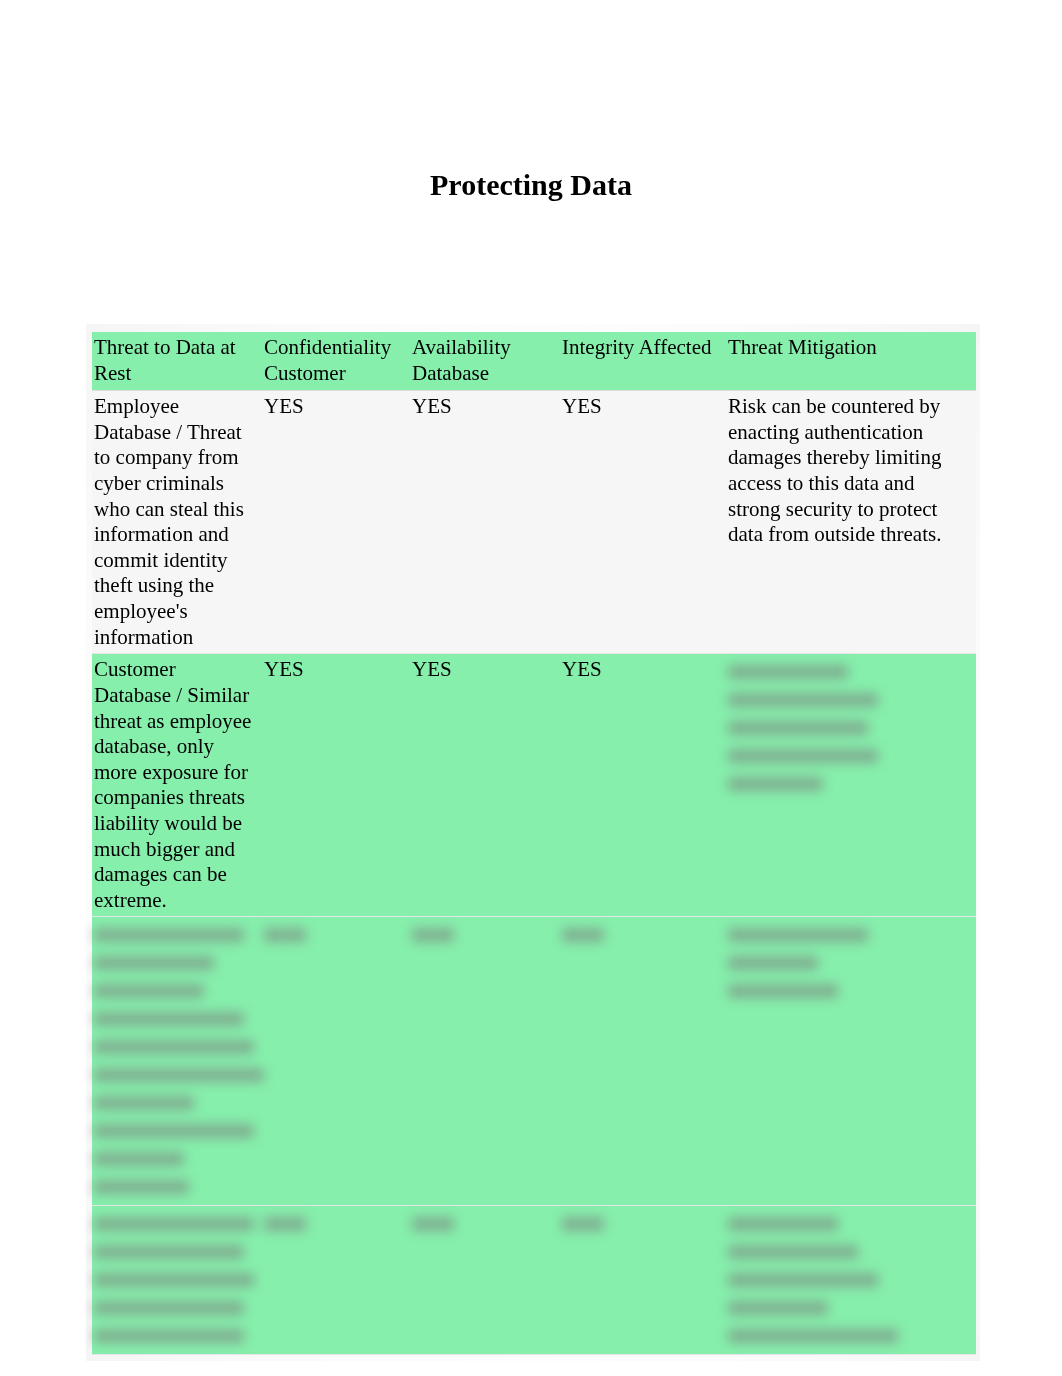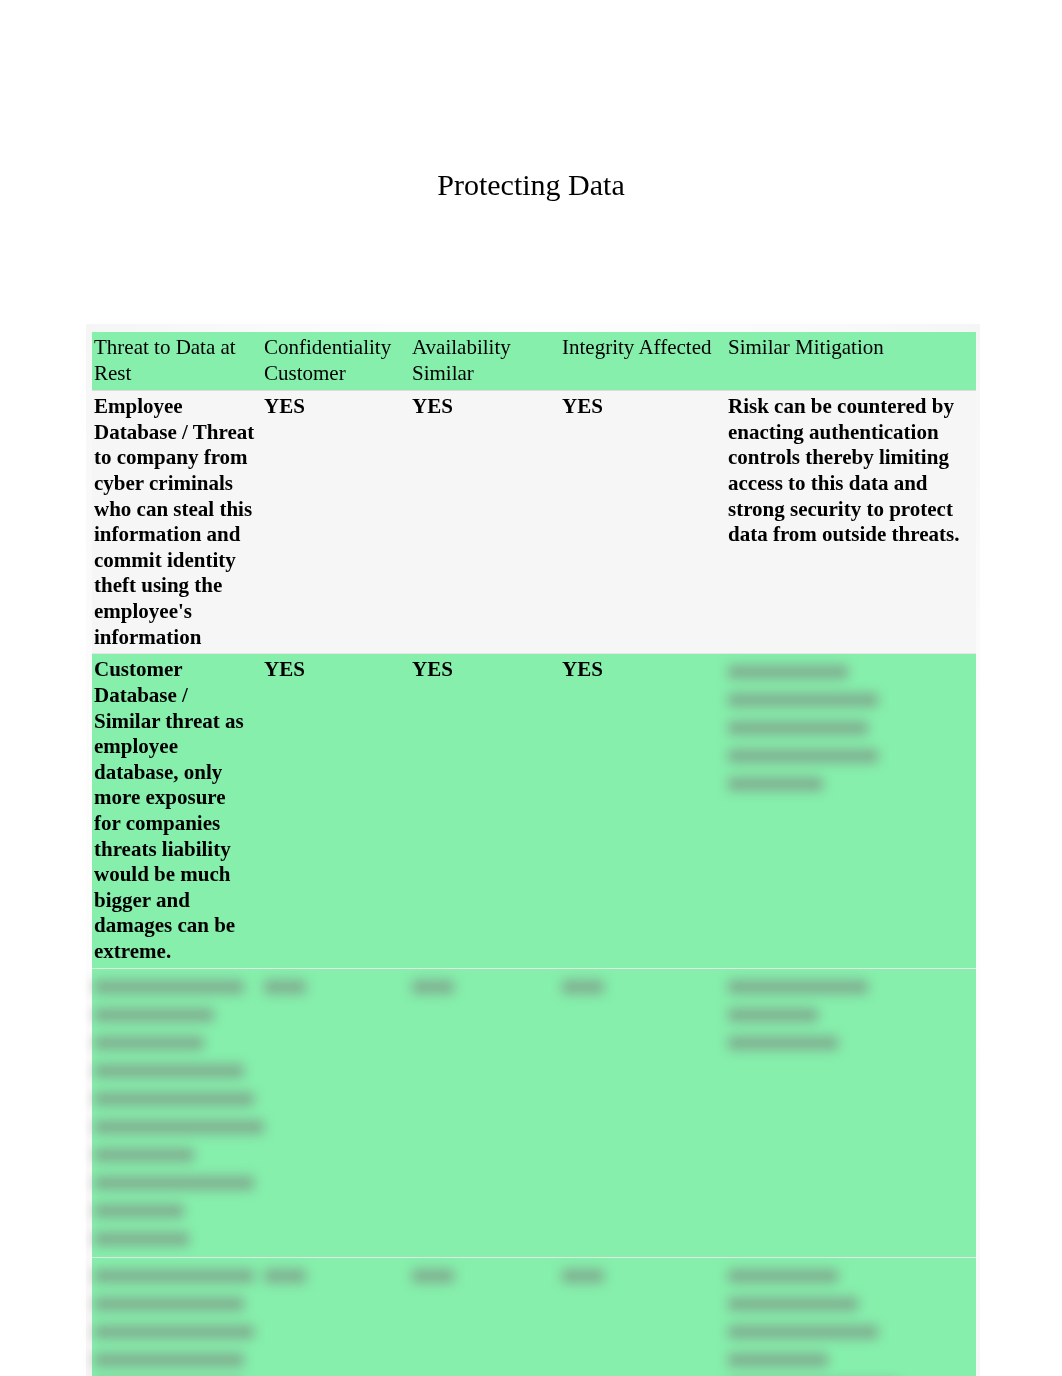--- a/index.html
+++ b/index.html
@@ -11,21 +11,21 @@
       font-family: "Times New Roman", Times, serif;
       background: #ffffff;
       width: 1062px;
       height: 1376px;
       position: relative;
       color: #000000;
     }
     .page-title {
       text-align: center;
       font-size: 30px;
-      font-weight: normal;
+      font-weight: bold;
       padding-top: 168px;
       padding-bottom: 130px;
     }
     .table-wrap {
       margin: 0 88px 0 92px;
       position: relative;
     }
     .table-shadow {
       position: absolute;
       top: -8px;
@@ -46,21 +46,21 @@
     }
     col.c1 { width: 170px; }
     col.c2 { width: 148px; }
     col.c3 { width: 150px; }
     col.c4 { width: 166px; }
     col.c5 { width: 250px; }
     th, td {
       text-align: left;
       vertical-align: top;
       font-size: 21px;
-      font-weight: bold;
+      font-weight: normal;
       line-height: 1.22;
       padding: 3px 6px 3px 2px;
       border-bottom: 1px solid #e6e6e6;
     }
     thead th {
       font-weight: normal;
       border-bottom: 1px solid #dcdcdc;
       padding-bottom: 4px;
     }
     tbody tr:first-child td {
@@ -102,33 +102,33 @@
       <col class="c1">
         <col class="c2">
         <col class="c3">
         <col class="c4">
         <col class="c5">
     </colgroup>
     <thead>
       <tr>
         <th>Threat to Data at Rest</th>
         <th>Confidentiality Customer</th>
-        <th>Availability Similar</th>
+        <th>Availability Database</th>
         <th>Integrity Affected</th>
-        <th>Similar Mitigation</th>
+        <th>Threat Mitigation</th>
       </tr>
     </thead>
     <tbody>
 
     <tr>
           <td>Employee Database / Threat to company from cyber criminals who can steal this information and commit identity theft using the employee's information</td>
           <td>YES</td>
           <td>YES</td>
           <td>YES</td>
-          <td>Risk can be countered by enacting authentication controls thereby limiting access to this data and strong security to protect data from outside threats.</td>
+          <td>Risk can be countered by enacting authentication damages thereby limiting access to this data and strong security to protect data from outside threats.</td>
         </tr>
         <tr>
           <td>Customer Database / Similar threat as employee database, only more exposure for companies threats liability would be much bigger and damages can be extreme.</td>
           <td>YES</td>
           <td>YES</td>
           <td>YES</td>
           <td>
             <div class="blur-lines blur">
               <span class="blur-bar" style="width: 120px;"></span>
               <span class="blur-bar" style="width: 150px;"></span>

